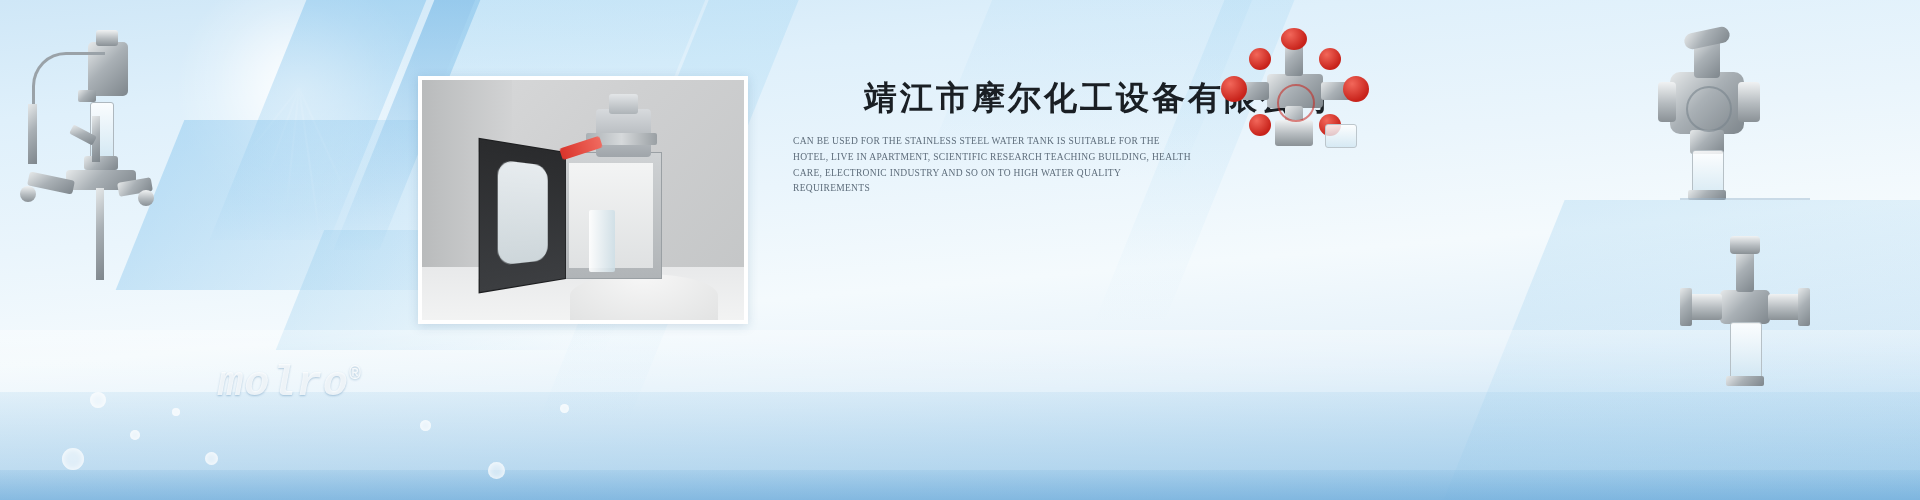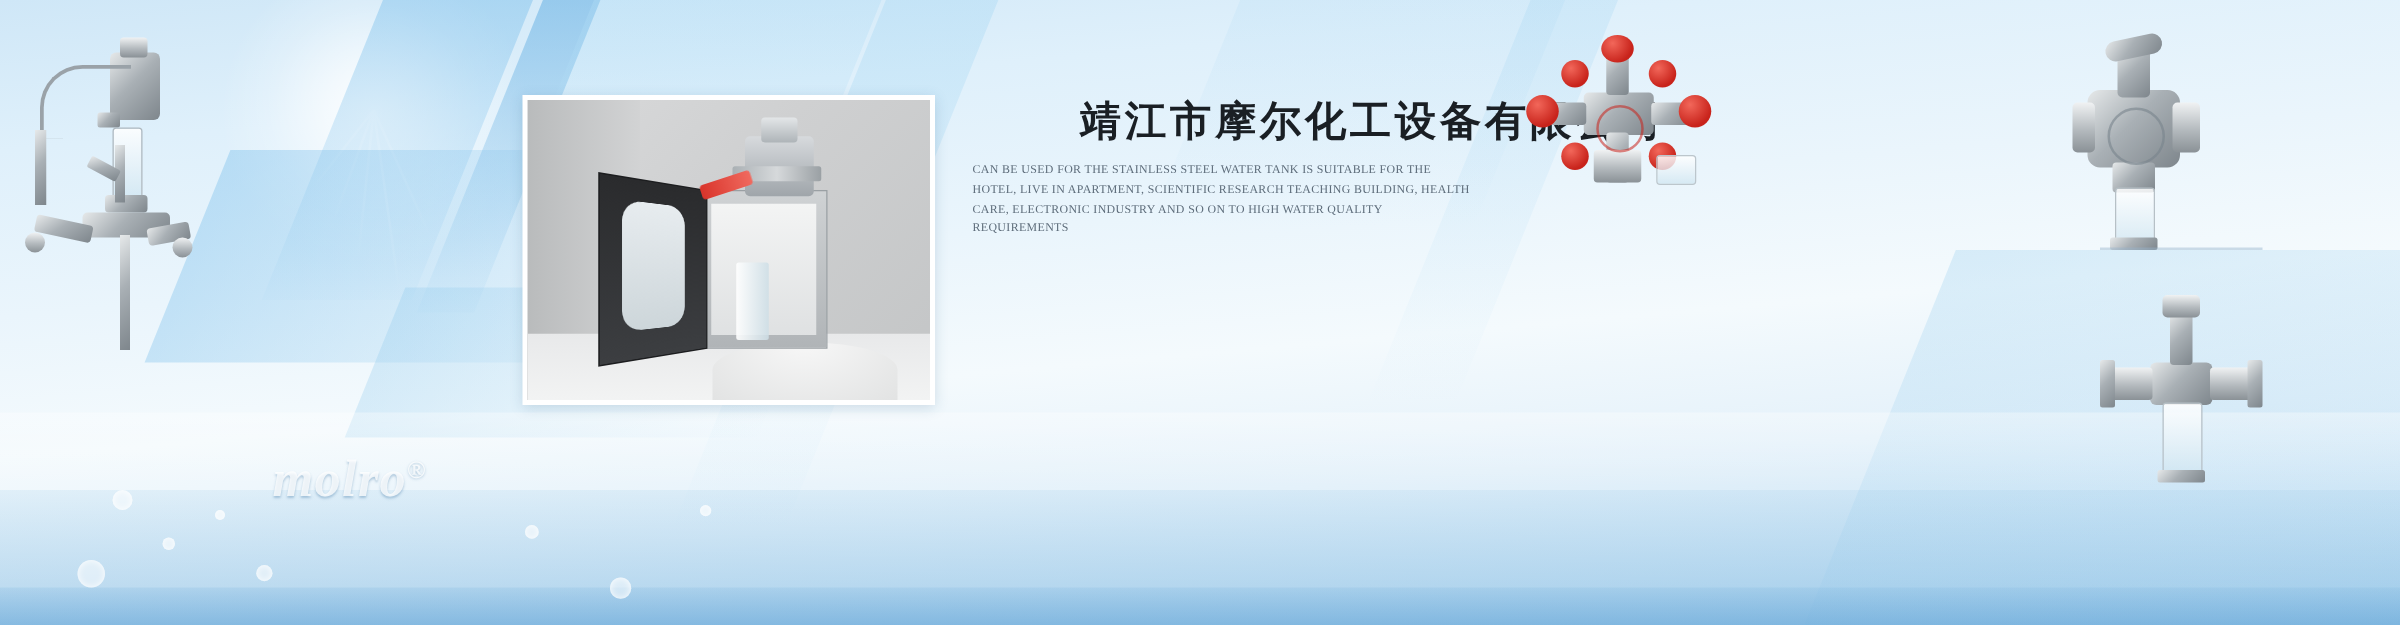--- a/index.html
+++ b/index.html
@@ -119,27 +119,27 @@
     display:inline-block;background:#1a7fe8;color:#fff;
     font-size:23px;font-weight:700;letter-spacing:3px;
     white-space:nowrap;line-height:1.2;
     padding:6px 16px 7px;border:2px solid #1a7fe8;border-radius:5px;
     margin:0 0 12px 20px;
   }
 
   .eng{
     font-family:"Liberation Serif","DejaVu Serif",serif;
     font-size:9.5px;color:#5e6d7b;letter-spacing:.3px;line-height:1.65;
-    width:400px;margin:0;text-transform:uppercase;
+    width:400px;margin:15px;text-transform:uppercase;
   }
 
   
   .watermark{
     position:absolute;left:218px;top:360px;
-    font-family:Liberation Serif, serif;
+    font-family:Liberation Mono, monospace;
     font-size:42px;font-style:italic;font-weight:700;
     color:rgba(255,255,255,.78);letter-spacing:1px;
     text-shadow:0 1px 2px rgba(90,140,180,.45);
   }
   .watermark .reg{font-size:20px;vertical-align:super;}
 </style>
 </head>
 <body>
 
 <div class="banner">

